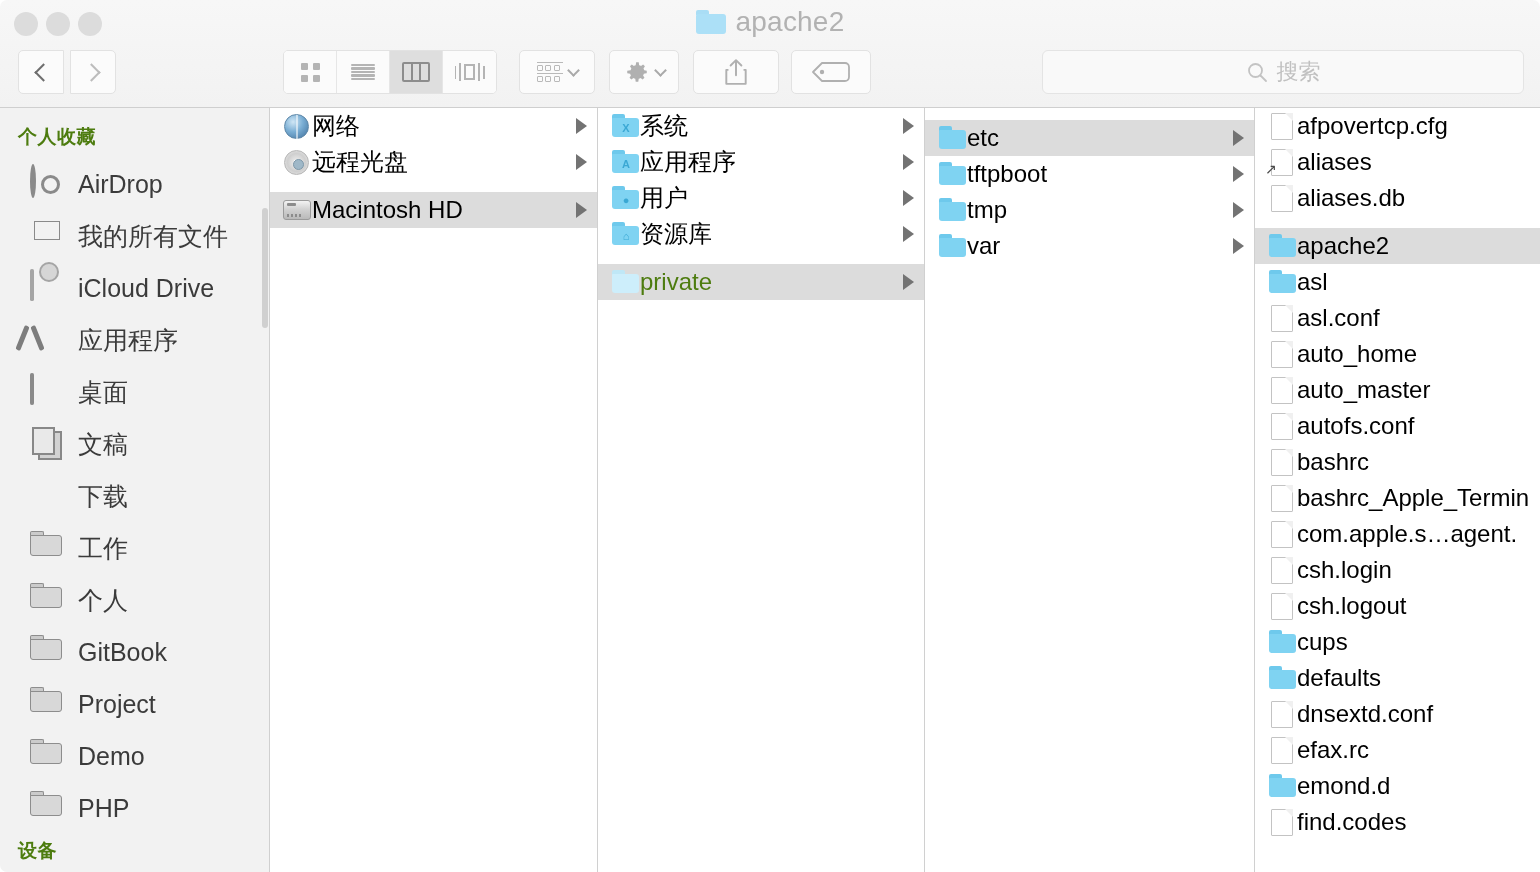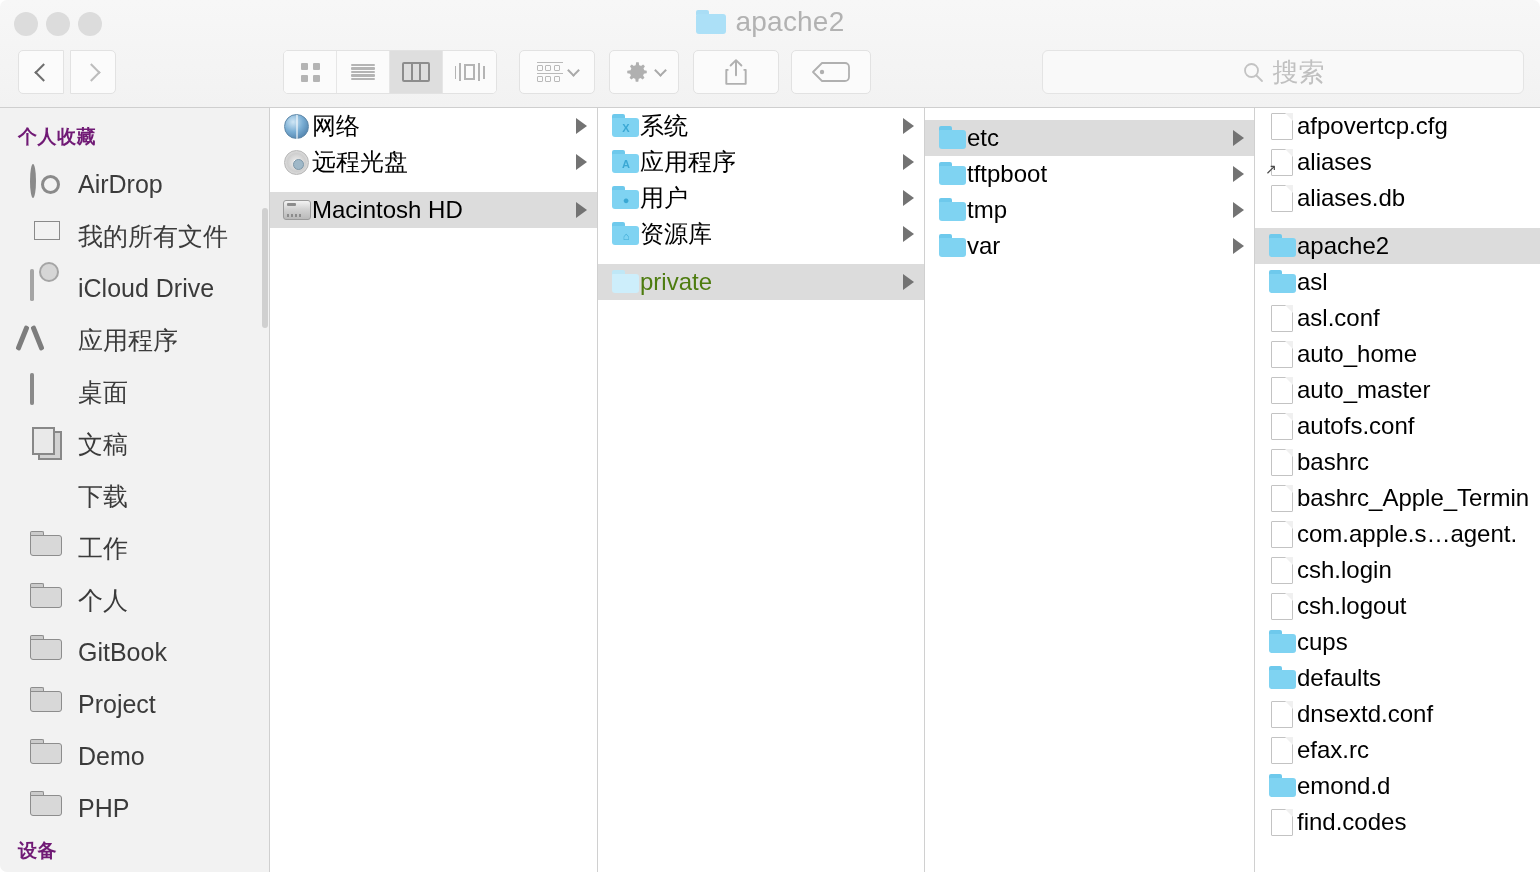--- a/index.html
+++ b/index.html
@@ -110,36 +110,36 @@
 
   #gearbtn { position: absolute; left: 609px; top: 6px; width: 70px; height: 44px; display:flex; align-items:center; justify-content:center; gap:6px;}
   #sharebtn { position: absolute; left: 693px; top: 6px; width: 86px; height: 44px;}
   #tagbtn   { position: absolute; left: 791px; top: 6px; width: 80px; height: 44px;}
 
   #searchbox {
     position: absolute; left: 1042px; top: 6px; width: 482px; height: 44px;
     background: #f9f9f9; border: 1px solid #e4e4e4; border-radius: 6px;
     display: flex; align-items: center; justify-content: center; gap: 9px;
   }
-  #search-placeholder { font-size: 26px; color: #c0c0c0; }
+  #search-placeholder { font-size: 22px; color: #c0c0c0; }
 
   
   #body { position: absolute; left: 0; top: 108px; width: 1540px; height: 764px; display: flex; }
 
   
   #sidebar {
     width: 270px; height: 764px;
     background: #f2f2f2;
     border-right: 1px solid #d0d0d0;
     padding-top: 12px;
     overflow: hidden;
     position: relative;
   }
   .sb-header {
-    font-size: 19px; color: #701a75; font-weight: 700;
+    font-size: 19px; color: #4d7c0f; font-weight: 700;
     padding: 4px 0 8px 18px; letter-spacing: 0.5px;
   }
   .sb-item {
     height: 52px; display: flex; align-items: center; gap: 14px;
     padding-left: 30px;
     font-size: 25px; color: #3b3b3b;
   }
   .sb-icon { width: 34px; height: 34px; flex: 0 0 34px; position: relative;}
 
   

